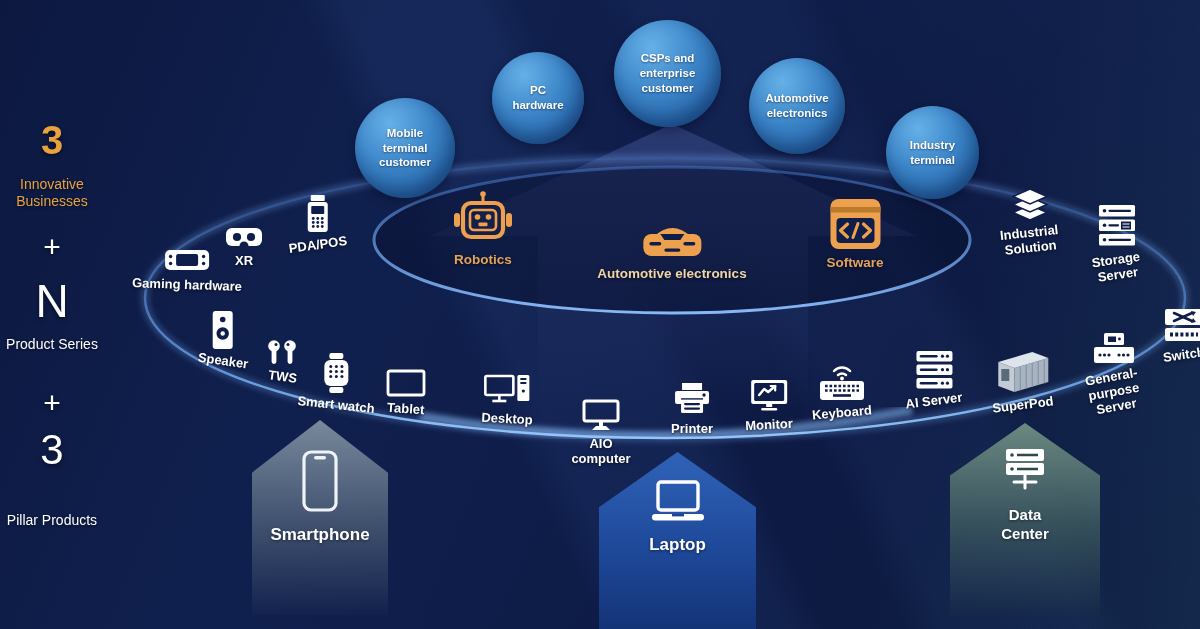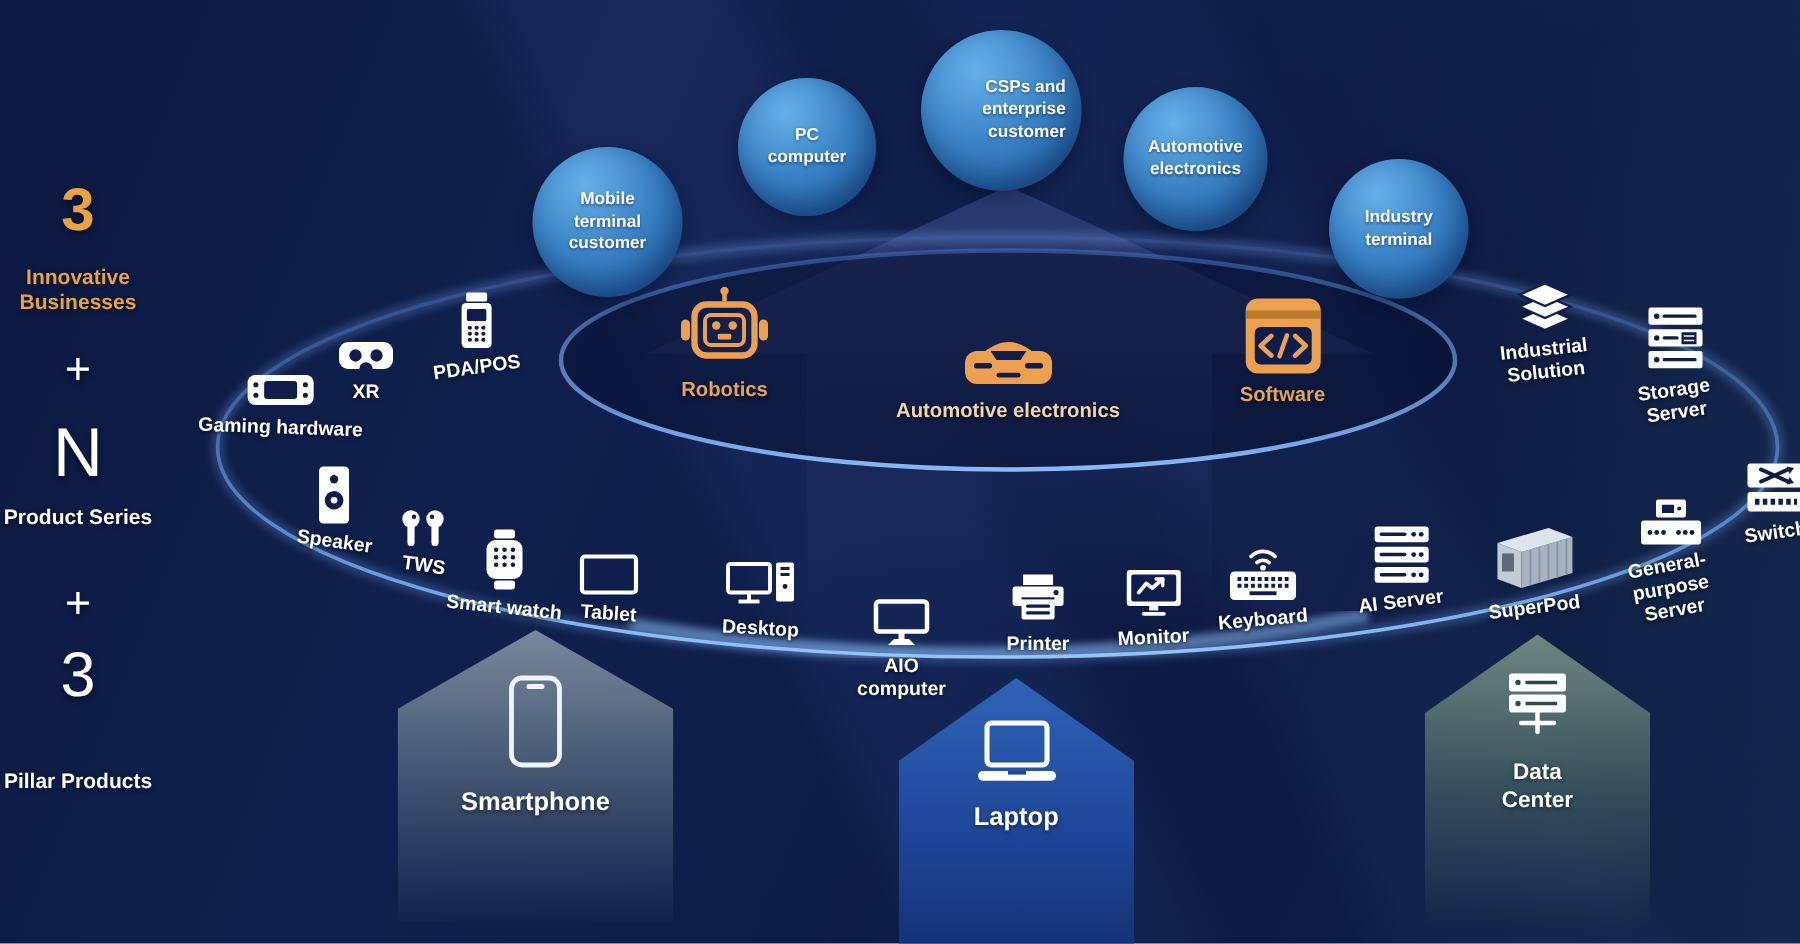--- a/index.html
+++ b/index.html
@@ -25,21 +25,21 @@
     position:absolute;border-radius:50%;display:flex;align-items:center;justify-content:center;
     text-align:center;z-index:6;font-size:11.5px;font-weight:600;line-height:1.3;
     background:radial-gradient(circle at 35% 25%,#66b0e8 0%,#3a83c6 45%,#1f5a9e 100%);
     box-shadow:inset -5px -9px 16px rgba(0,20,60,.4),0 4px 10px rgba(0,5,25,.35);
     text-shadow:0 1px 2px rgba(0,10,40,.5);
   }
 
   
   .lp-item{position:absolute;left:0;width:104px;text-align:center;z-index:5;}
   .lp-num{font-weight:700;text-shadow:0 2px 4px rgba(0,0,15,.55);}
-  .lp-lab{font-size:14px;font-weight:700;line-height:1.2;text-shadow:0 1px 3px rgba(0,0,15,.55);}
+  .lp-lab{font-size:14px;font-weight:400;line-height:1.2;text-shadow:0 1px 3px rgba(0,0,15,.55);}
   .orange{color:#e8a33d;}
 
   
   .node{
     position:absolute;transform:translateX(-50%);display:flex;flex-direction:column;
     align-items:center;gap:4px;z-index:5;font-size:13px;font-weight:600;
     text-shadow:0 1px 3px rgba(0,0,10,.65);text-align:center;line-height:1.15;
   }
   .node .lbl{white-space:nowrap;}
   .node .wrap{white-space:normal;}
@@ -47,22 +47,22 @@
   .core-lbl{color:#e2a45c;font-size:13.5px;font-weight:600;}
   .core-lbl.pale{color:#f0d5a8;}
 
   
   .pillar{
     position:absolute;z-index:4;display:flex;flex-direction:column;align-items:center;
     clip-path:polygon(50% 0,100% 27%,100% 100%,0 100%,0 27%);
     text-align:center;text-shadow:0 1px 3px rgba(0,0,10,.5);
   }
   .pillar .plabel{font-size:17px;font-weight:600;}
-  .p-smartphone{left:252px;top:420px;width:184px;height:165px;padding-top:30px;gap:13px;
-    background:linear-gradient(180deg,rgba(126,143,161,.95) 0%,rgba(88,106,128,.78) 45%,rgba(40,58,88,.12) 100%);margin-left:13px;}
+  .p-smartphone{left:252px;top:420px;width:136px;height:165px;padding-top:30px;gap:13px;
+    background:linear-gradient(180deg,rgba(126,143,161,.95) 0%,rgba(88,106,128,.78) 45%,rgba(40,58,88,.12) 100%);}
   .p-laptop{left:599px;top:452px;width:157px;height:177px;padding-top:28px;gap:11px;
     background:linear-gradient(180deg,#2f63b8 0%,#1d4696 52%,#102c6b 100%);}
   .p-datacenter{left:950px;top:423px;width:150px;height:170px;padding-top:24px;gap:9px;
     background:linear-gradient(180deg,rgba(112,142,132,.95) 0%,rgba(68,98,98,.72) 52%,rgba(24,48,60,.10) 100%);}
   .p-datacenter .plabel{font-size:15px;width:80px;line-height:1.25;}
 </style>
 </head>
 <body>
 
 <div class="layer streak1"></div>
@@ -98,24 +98,24 @@
 <div class="lp-item lp-num" style="top:274px;font-size:46px;font-weight:500;">N</div>
 <div class="lp-item lp-lab" style="top:336px;">Product Series</div>
 <div class="lp-item lp-num" style="top:386px;font-size:30px;font-weight:400;">+</div>
 <div class="lp-item lp-num" style="top:426px;font-size:42px;font-weight:500;">3</div>
 <div class="lp-item lp-lab" style="top:512px;">Pillar Products</div>
 
 <div class="cust" style="left:355px;top:98px;width:100px;height:100px;">
     <span style="width:72px;">Mobile terminal customer</span>
   </div>
 <div class="cust" style="left:492px;top:52px;width:92px;height:92px;">
-    <span style="width:62px;">PC computer</span>
+    <span style="width:62px;">PC hardware</span>
   </div>
 <div class="cust" style="left:614px;top:20px;width:107px;height:107px;">
-    <span style="width:86px;text-align:right;">CSPs and enterprise customer</span>
+    <span style="width:86px;">CSPs and enterprise customer</span>
   </div>
 <div class="cust" style="left:749px;top:58px;width:96px;height:96px;">
     <span style="width:86px;">Automotive electronics</span>
   </div>
 <div class="cust" style="left:886px;top:106px;width:93px;height:93px;">
     <span style="width:64px;">Industry terminal</span>
   </div>
 
 <div class="node" style="left:483px;top:190px;">
   <span class="ic">

